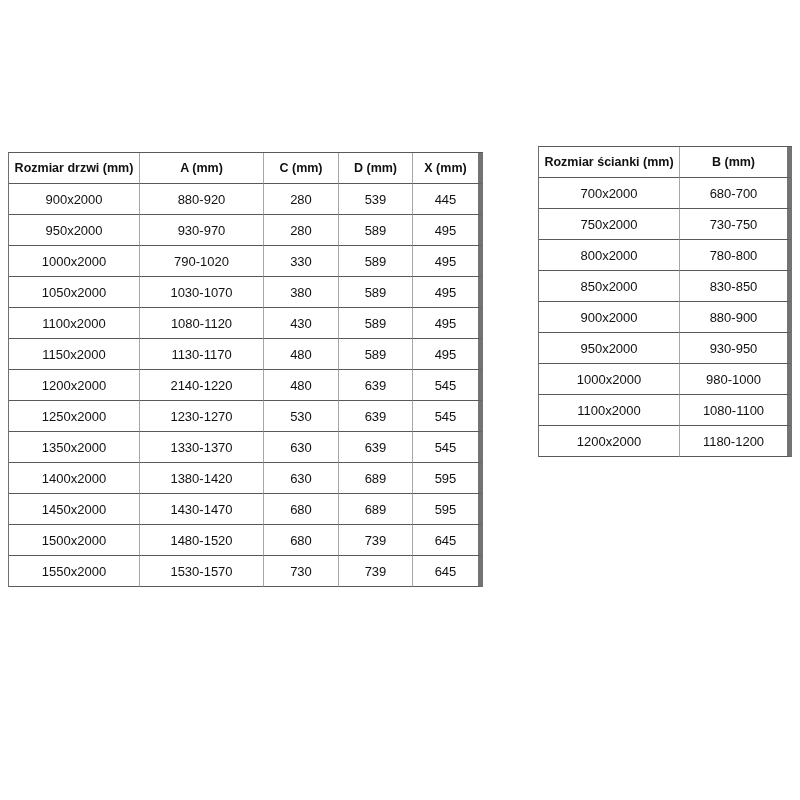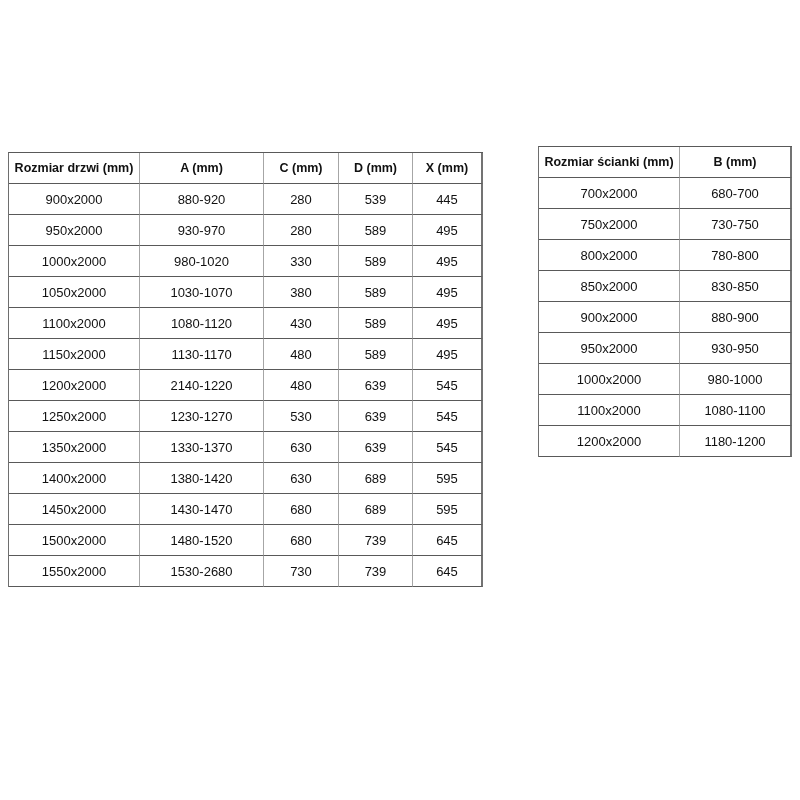--- a/index.html
+++ b/index.html
@@ -28,21 +28,21 @@
     height: 31px;
     padding: 0 4px;
     text-align: center;
     vertical-align: middle;
     border-right: 1px solid #a6a6a6;
     border-bottom: 1px solid #595959;
     white-space: nowrap;
     overflow: hidden;
   }
   table.spec th:last-child, table.spec td:last-child {
-    border-right: 2px solid #737373;
+    border-right: 5px solid #737373;
   }
   table.spec th {
     font-size: 12.5px;
     font-weight: bold;
   }
   table.spec td {
     font-size: 13px;
     font-weight: normal;
   }
   #doors-table {
@@ -95,21 +95,21 @@
         </tr>
         <tr>
           <td>950x2000</td>
           <td>930-970</td>
           <td>280</td>
           <td>589</td>
           <td>495</td>
         </tr>
         <tr>
           <td>1000x2000</td>
-          <td>980-1020</td>
+          <td>790-1020</td>
           <td>330</td>
           <td>589</td>
           <td>495</td>
         </tr>
         <tr>
           <td>1050x2000</td>
           <td>1030-1070</td>
           <td>380</td>
           <td>589</td>
           <td>495</td>
@@ -165,21 +165,21 @@
         </tr>
         <tr>
           <td>1500x2000</td>
           <td>1480-1520</td>
           <td>680</td>
           <td>739</td>
           <td>645</td>
         </tr>
         <tr>
           <td>1550x2000</td>
-          <td>1530-2680</td>
+          <td>1530-1570</td>
           <td>730</td>
           <td>739</td>
           <td>645</td>
         </tr>
       </tbody>
   </table>
 
   <table class="spec" id="walls-table">
     <colgroup>
       <col class="c0">

